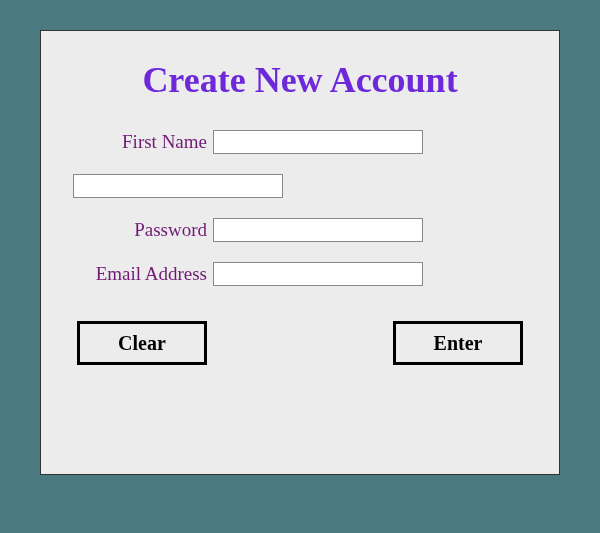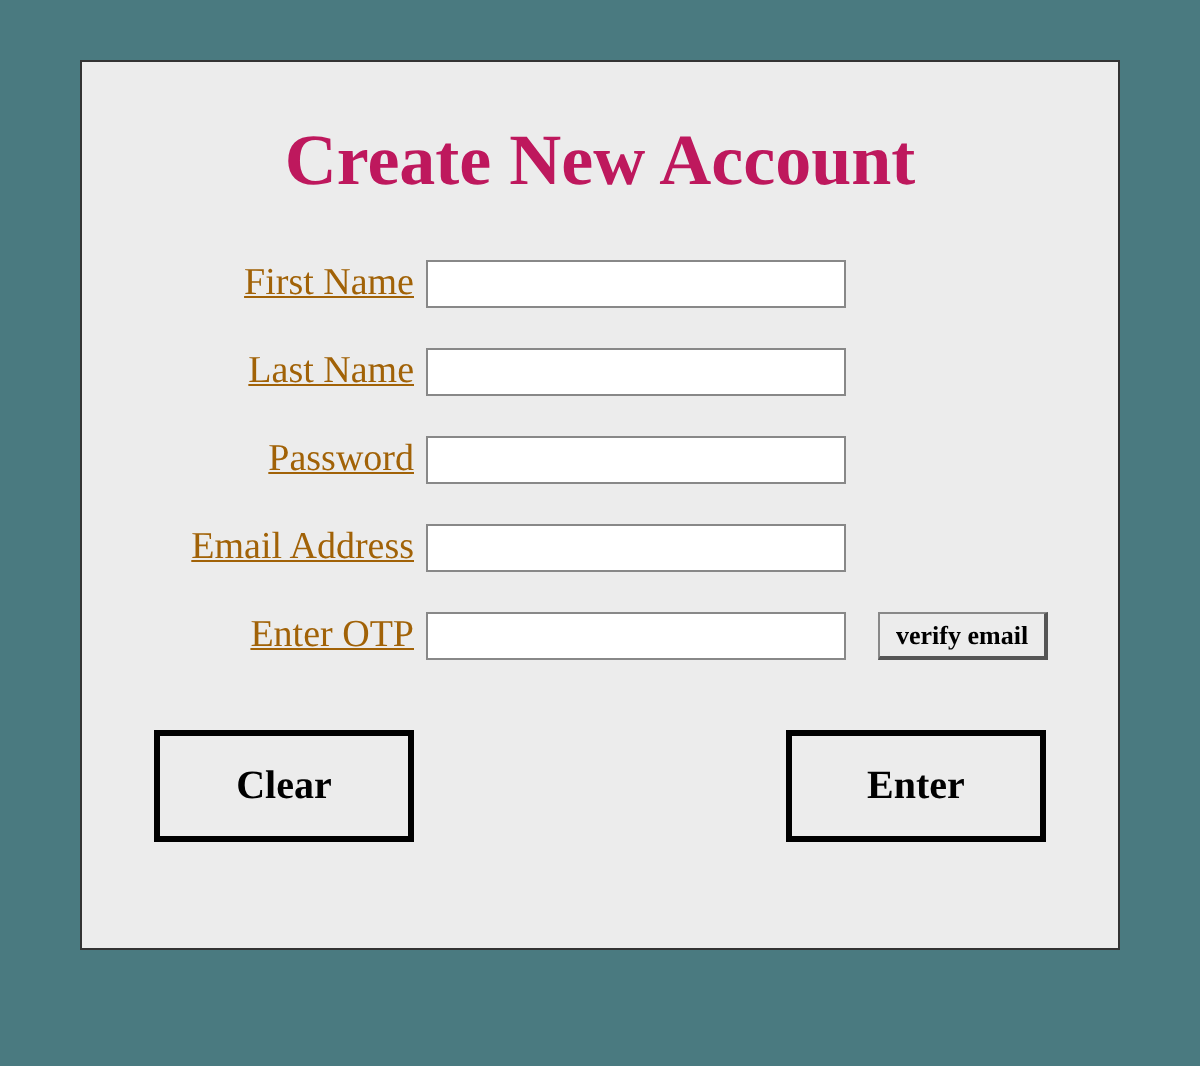--- a/index.html
+++ b/index.html
@@ -21,41 +21,40 @@
       width: 520px;
       height: 445px;
       background: #ececec;
       border: 1px solid #333;
       padding: 28px 32px 24px 32px;
     }
     .title {
       text-align: center;
       font-size: 36px;
       font-weight: bold;
-      color: #be185d;
+      color: #6d28d9;
       margin-bottom: 28px;
     }
     .form-rows {
       display: flex;
       flex-direction: column;
       gap: 18px;
       margin-bottom: 34px;
     }
     .form-row {
       display: flex;
       align-items: center;
       height: 26px;
     }
     .field-label {
       width: 140px;
       text-align: right;
       font-size: 19px;
-      color: #a16207;
+      color: #701a75;
       padding-right: 6px;
-      text-decoration: underline;
     }
     .field-input {
       width: 210px;
       height: 24px;
       border: 1px solid #888;
       background: #fff;
       font-family: inherit;
       font-size: 15px;
       padding: 1px 4px;
     }
@@ -72,21 +71,21 @@
       cursor: pointer;
       font-weight: bold;
     }
     .button-row {
       display: flex;
       justify-content: space-between;
       padding: 0 4px;
     }
     .main-btn {
       width: 130px;
-      height: 56px;
+      height: 44px;
       background: #ececec;
       border: 3px solid #000;
       font-family: inherit;
       font-size: 20px;
       font-weight: bold;
       cursor: pointer;
     }
   </style>
 </head>
 <body>
@@ -95,39 +94,33 @@
   <h1 class="title">Create New Account</h1>
 
   <div class="form-rows">
 
     <div class="form-row">
       <label class="field-label">First Name</label>
       <input type="text" class="field-input" value="" style="">
     </div>
 
     <div class="form-row">
-      <label class="field-label">Last Name</label>
       <input type="text" class="field-input" value="" style="">
     </div>
 
     <div class="form-row">
       <label class="field-label">Password</label>
       <input type="password" class="field-input" value="" style="">
     </div>
 
     <div class="form-row">
       <label class="field-label">Email Address</label>
       <input type="text" class="field-input" value="" style="">
     </div>
 
-    <div class="form-row">
-      <label class="field-label">Enter OTP</label>
-      <input type="text" class="field-input" value="" style="">
-      <button class="verify-btn">verify email</button>
-    </div>
 
   </div>
 
   <div class="button-row">
     <button class="main-btn">Clear</button>
     <button class="main-btn">Enter</button>
   </div>
 </div>
 
 </body></html>

